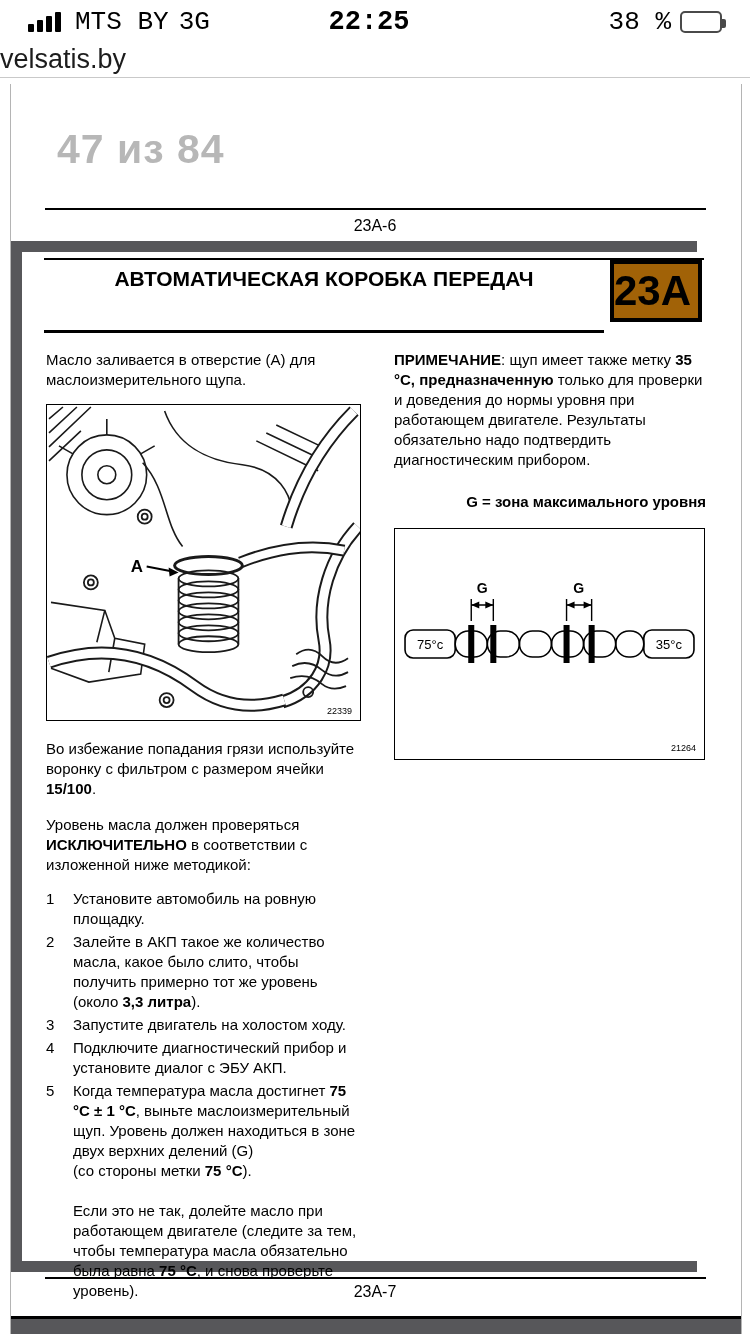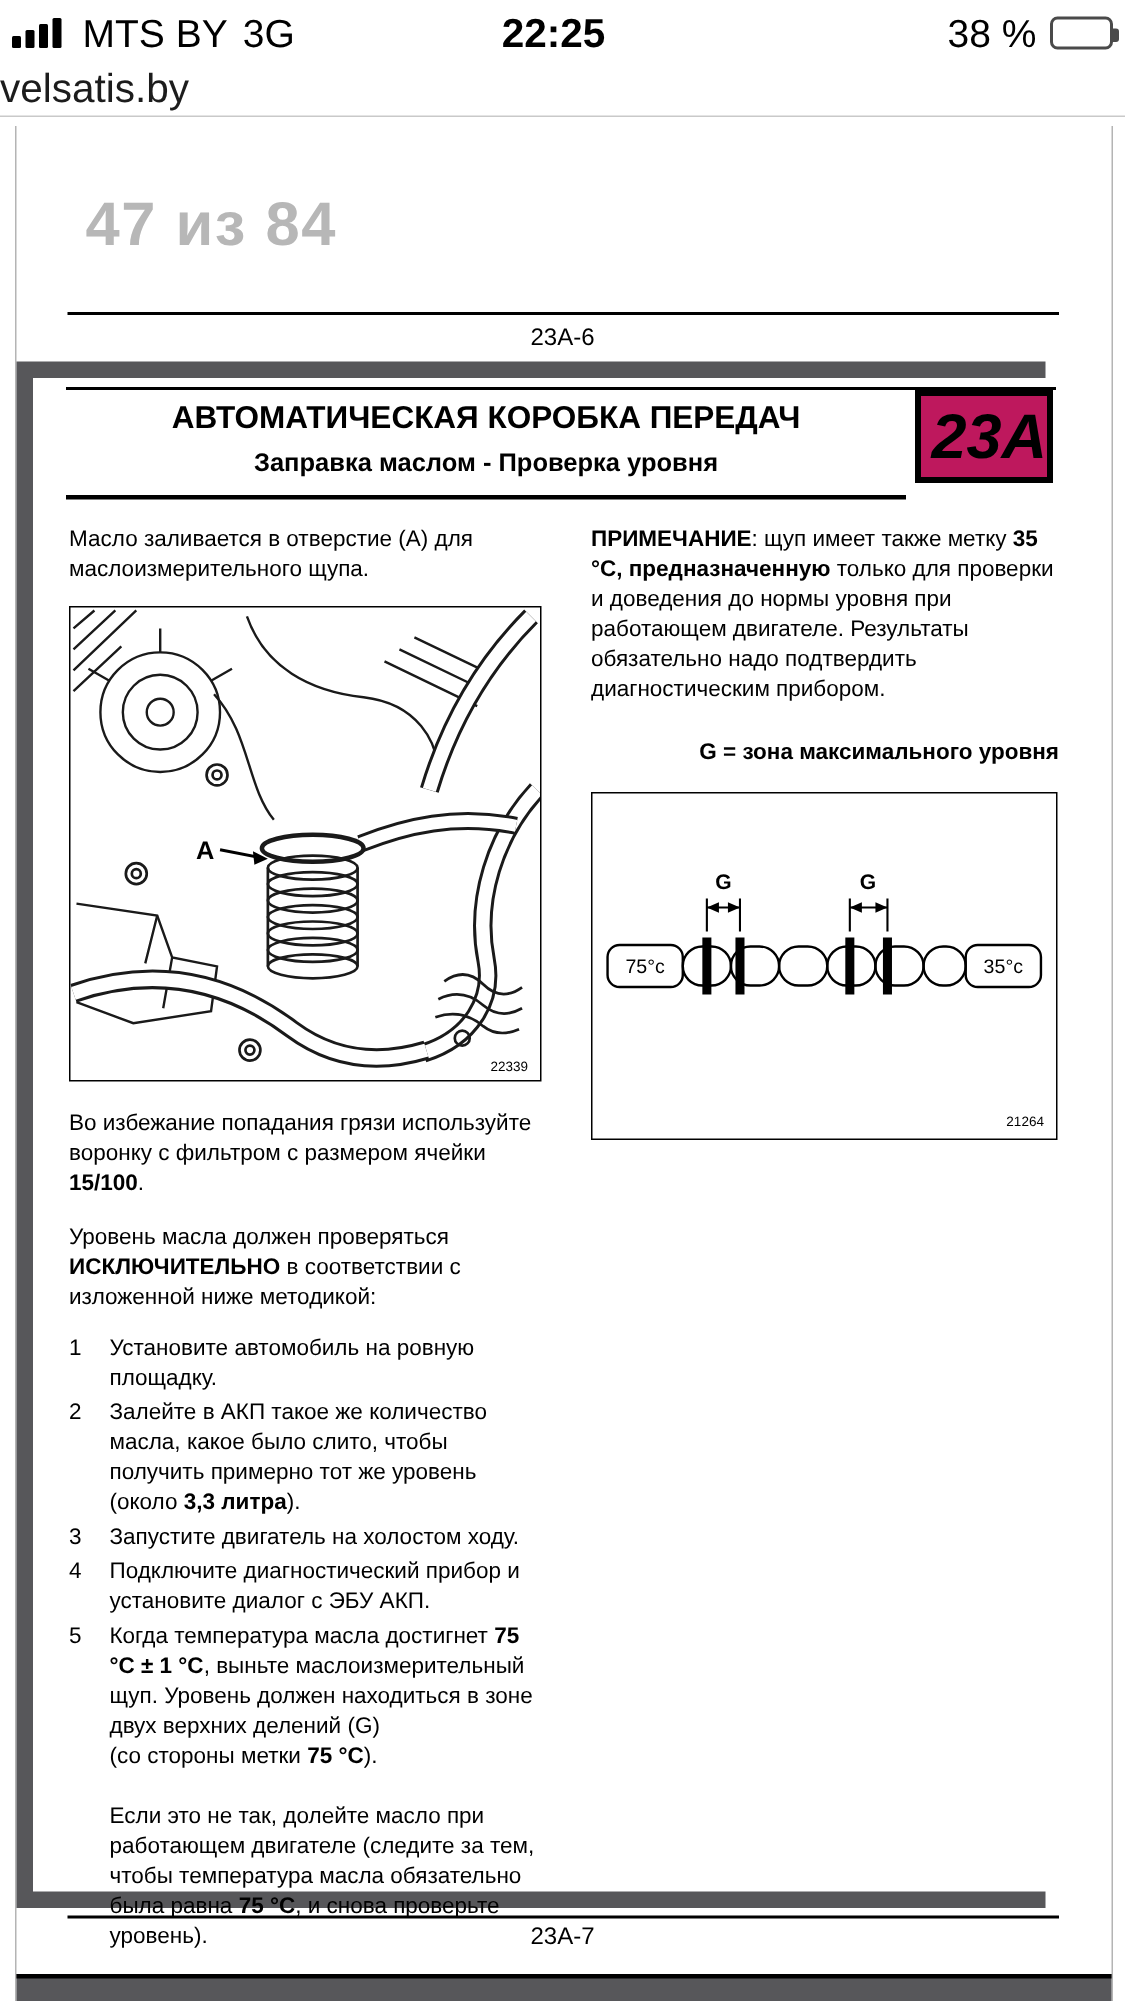--- a/index.html
+++ b/index.html
@@ -4,21 +4,21 @@
 <style>
   * { box-sizing: border-box; margin: 0; padding: 0; }
   html,body { background:#e9e9e9; }
   #screen {
     position: relative; width: 750px; height: 1334px; background: #fff;
     font-family: "Liberation Sans", sans-serif; color:#000; overflow: hidden; margin: 0 auto;
   }
 
   
   .statusbar { position:absolute; top:0; left:0; right:0; height:44px;
-    display:flex; align-items:center; padding:0 8px; font-size:26px; }
+    display:flex; align-items:center; padding:0 28px; font-size:26px;font-family:Liberation Mono, monospace; }
   .sb-left { display:flex; align-items:center; gap:10px; z-index:2; }
   .bars { display:flex; align-items:flex-end; gap:3px; margin-right:4px; }
   .bars i { display:block; width:6px; background:#000; border-radius:1px; }
   .bars i:nth-child(1){height:8px}.bars i:nth-child(2){height:12px}
   .bars i:nth-child(3){height:16px}.bars i:nth-child(4){height:20px}
   .sb-time { position:absolute; left:0; right:12px; text-align:center; font-weight:bold; font-size:27px; }
   .sb-right { margin-left:auto; display:flex; align-items:center; gap:9px; z-index:2; }
   .battery { position:relative; width:42px; height:22px; border:2px solid #4a4a4a; border-radius:5px; padding:2px; background:#fff; }
   .battery .fill { height:100%; width:38%; background:#000; border-radius:2px; }
   .battery:after { content:""; position:absolute; right:-6px; top:6px; width:4px; height:9px; background:#4a4a4a; border-radius:0 2px 2px 0; }
@@ -38,23 +38,23 @@
 
   
   .dark { position:absolute; left:11px; top:241px; width:686px; height:1031px; background:#57575a; }
   .page { position:absolute; left:11px; top:11px; width:708px; height:1009px; background:#fff; }
 
   .pg-topline { position:absolute; left:22px; top:6px; width:660px; height:2px; background:#000; }
   .doc-title { position:absolute; left:22px; top:15px; width:560px; text-align:center;
     font-weight:bold; font-size:21px; }
   .doc-subtitle { position:absolute; left:22px; top:47px; width:560px; text-align:center;
     font-weight:bold; font-size:17px; }
-  .code-box { position:absolute; left:588px; top:8px; width:92px; height:62px; background:#be185d;
-    border:4px solid #000; display:flex; align-items:center; justify-content:flex-end;
-    font-size:42px; font-weight:bold;font-style:italic; }
+  .code-box { position:absolute; left:588px; top:8px; width:92px; height:62px; background:#a16207;
+    border:4px solid #000; display:flex; align-items:center; justify-content:flex-start;
+    font-size:42px; font-weight:bold; }
   .header-rule { position:absolute; left:22px; top:78px; width:560px; height:3px; background:#000; }
 
   .col { position:absolute; top:98px; font-size:15px; line-height:20px; }
   .col-left  { left:24px;  width:316px; }
   .col-right { left:372px; width:312px; }
 
   .p1 { margin-bottom:14px; }
   .fig-box-left { border:1px solid #000; width:315px; height:317px; margin-bottom:18px; background:#fff; }
   .fig-box-left svg, .fig-box-right svg { display:block; }
   .p2 { margin-bottom:16px; }
@@ -110,21 +110,20 @@
   <div class="edge right"></div>
   <div class="counter">47 из 84</div>
   <div class="toprule"></div>
   <div class="prevfooter">23A-6</div>
 
   <div class="dark">
     <div class="page">
 
       <div class="pg-topline"></div>
       <div class="doc-title">АВТОМАТИЧЕСКАЯ КОРОБКА ПЕРЕДАЧ</div>
-      <div class="doc-subtitle">Заправка маслом - Проверка уровня</div>
       <div class="code-box">
         <span>23A</span>
       </div>
       <div class="header-rule"></div>
 
       <div class="col col-left">
         <p class="p1">Масло заливается в отверстие (А) для маслоизмерительного щупа.</p>
 
         <div class="fig-box-left">
           <svg viewBox="0 0 314 316" width="100%" height="100%" preserveAspectRatio="none">

